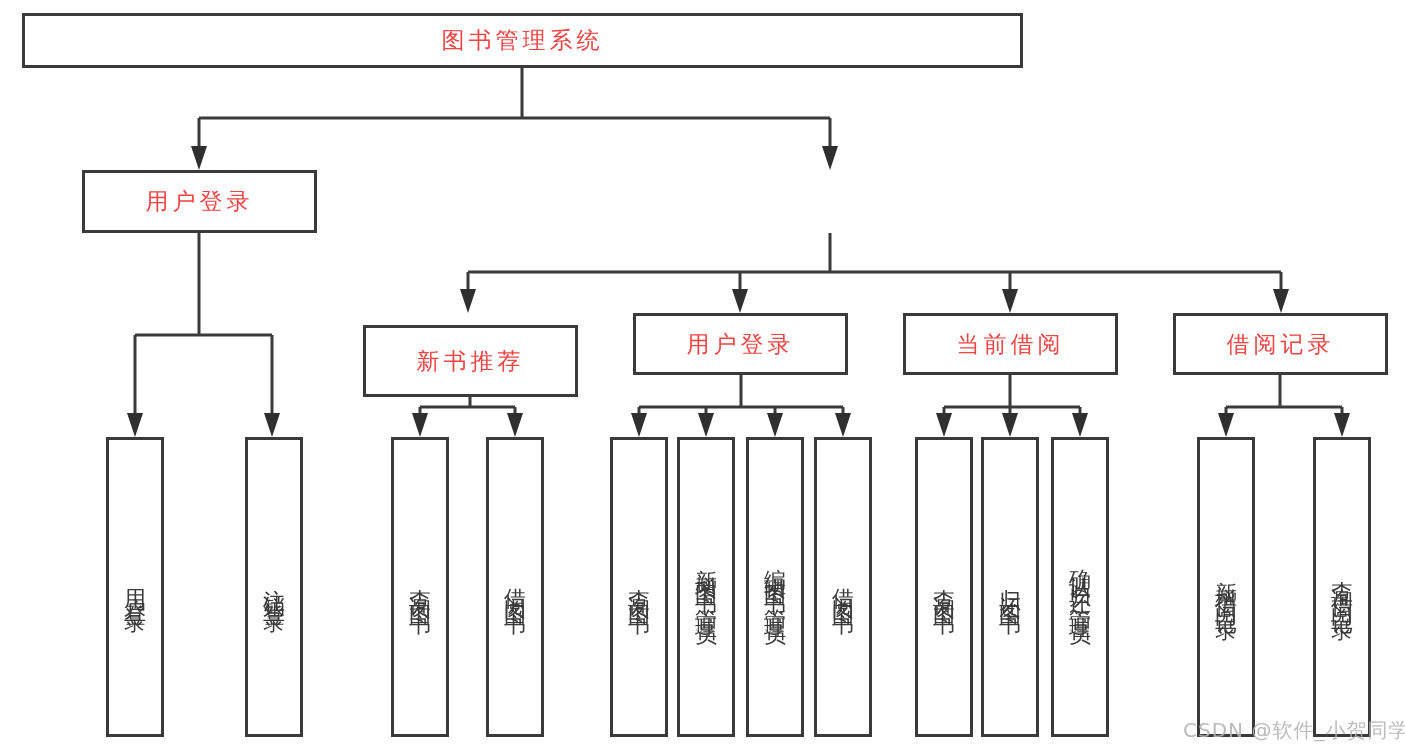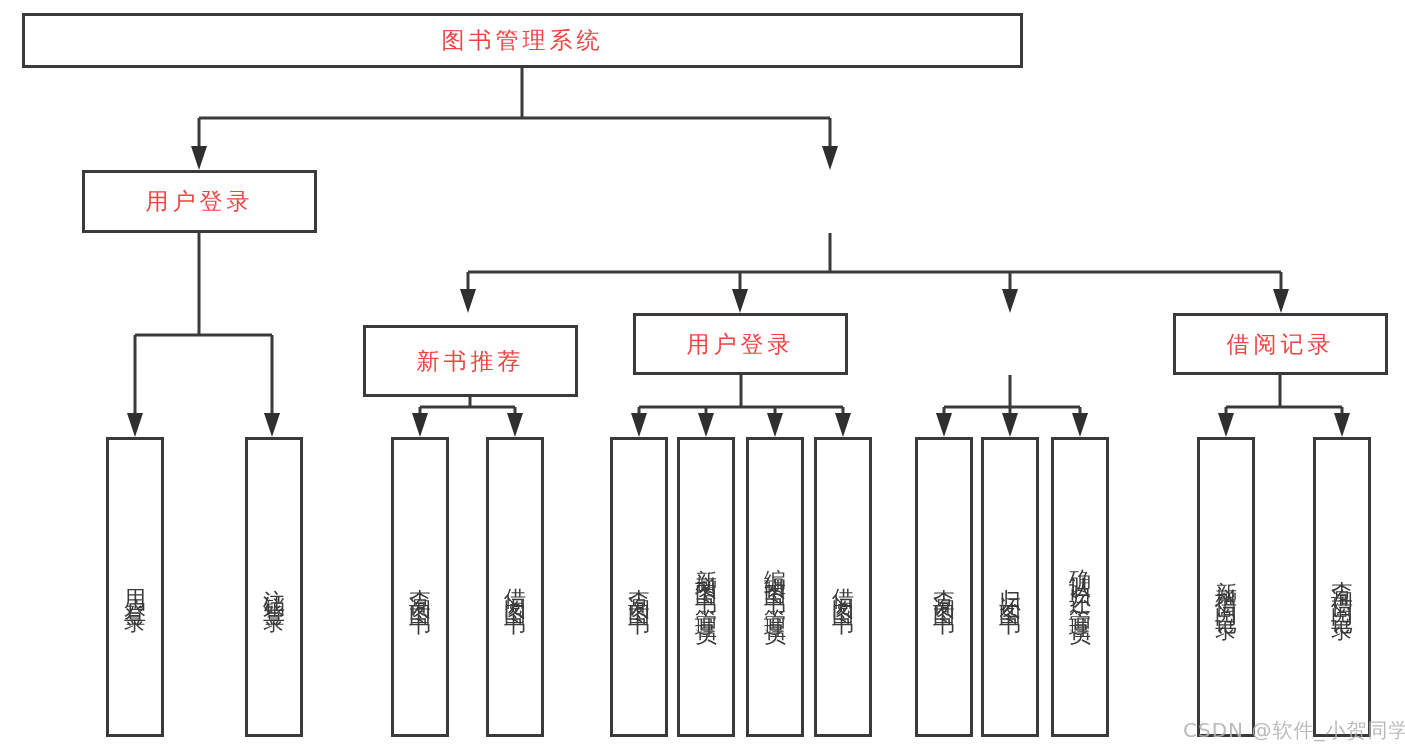--- a/index.html
+++ b/index.html
@@ -116,20 +116,23 @@
   <div class="box" style="left:82px; top:170px; width:235px; height:63px;">
     <span class="hlabel">用户登录</span>
   </div>
 
   <div class="box" style="left:363px; top:325px; width:215px; height:72px;">
     <span class="hlabel">新书推荐</span>
   </div>
   <div class="box" style="left:633px; top:313px; width:215px; height:62px;">
     <span class="hlabel">用户登录</span>
   </div>
+  <div class="box" style="left:903px; top:313px; width:215px; height:62px;">
+    <span class="hlabel">当前借阅</span>
+  </div>
   <div class="box" style="left:1173px; top:313px; width:215px; height:62px;">
     <span class="hlabel">借阅记录</span>
   </div>
 
   <div class="box vbox" style="left:106px;">
     <span class="vlabel">用户登录</span>
   </div>
   <div class="box vbox" style="left:245px;">
     <span class="vlabel">注销登录</span>
   </div>

